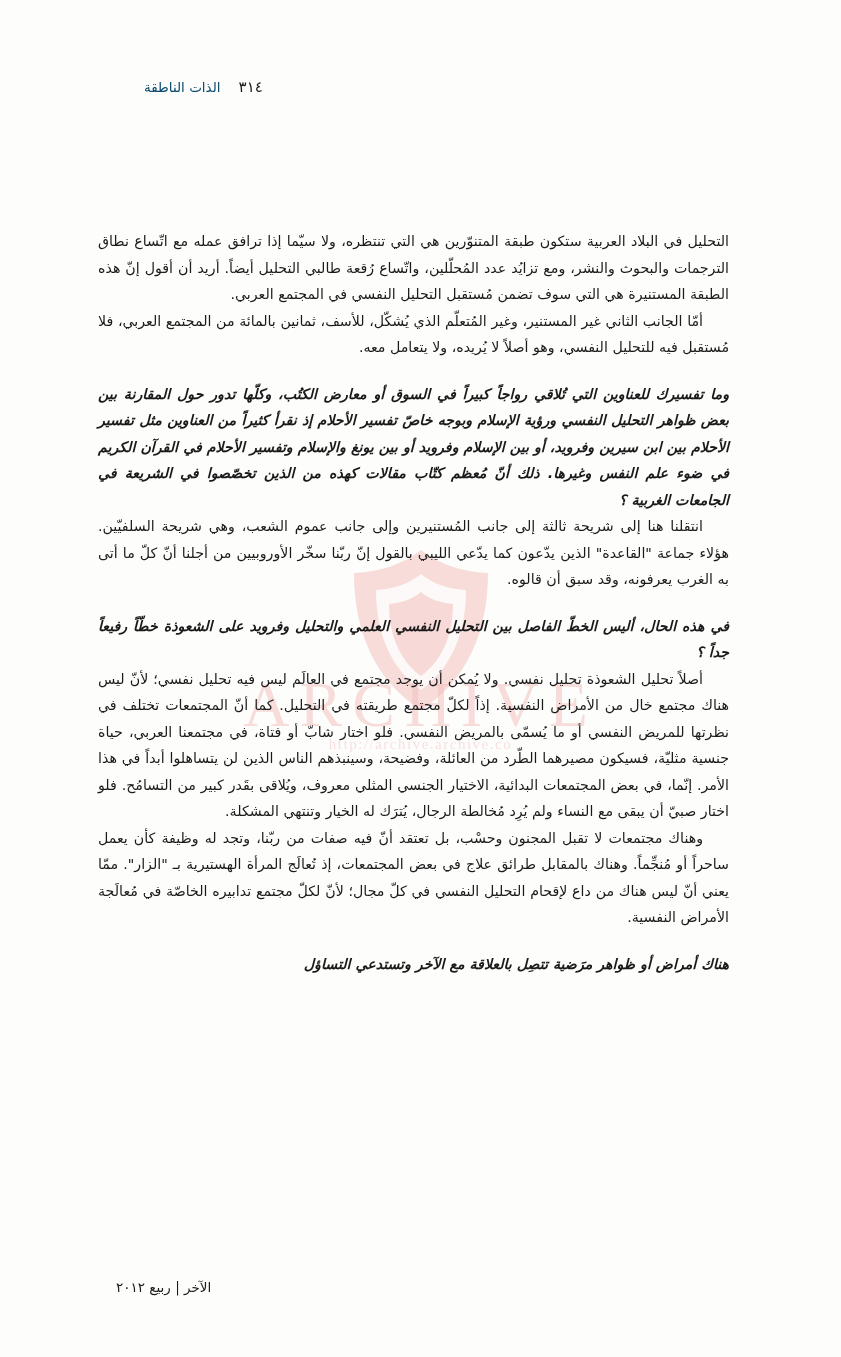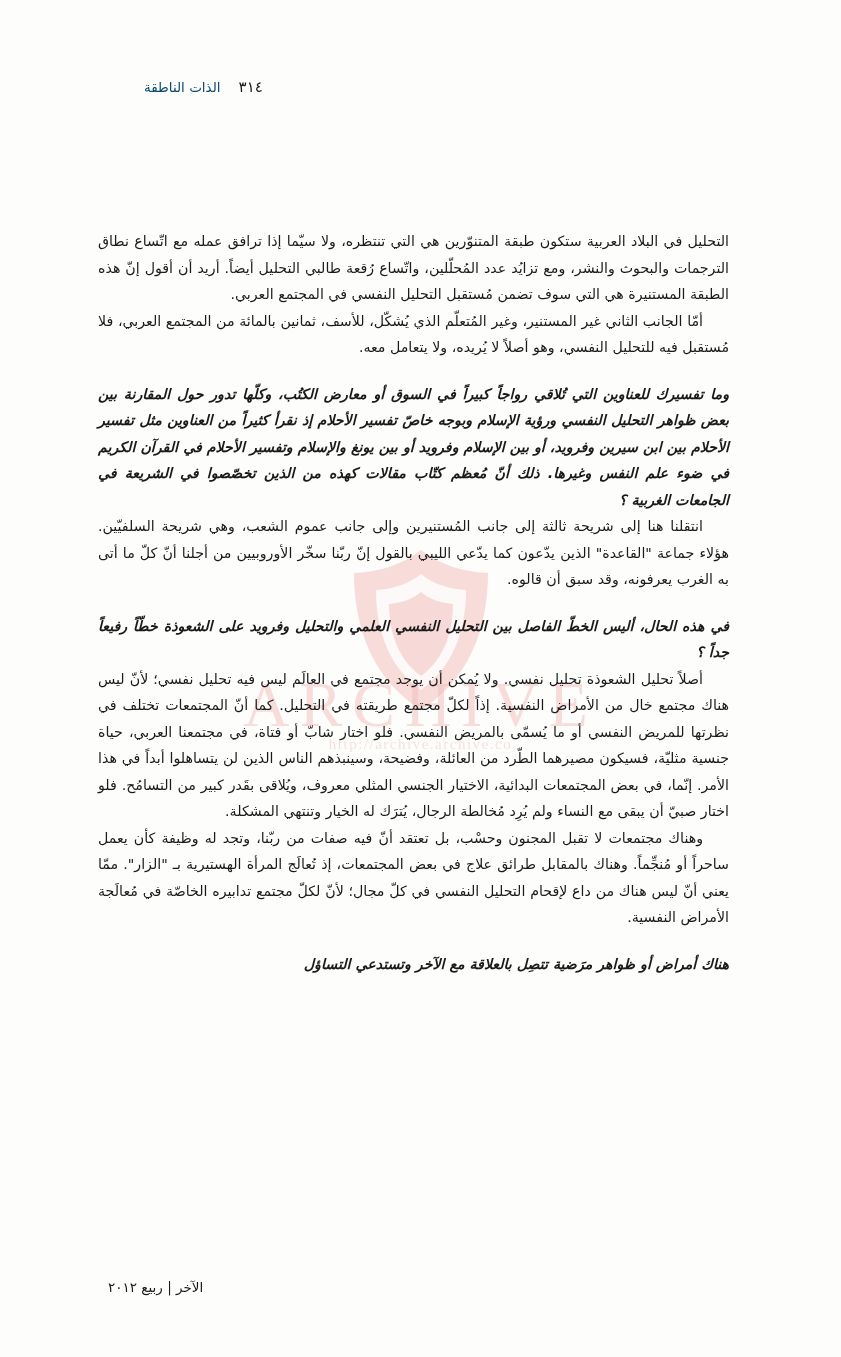--- a/index.html
+++ b/index.html
@@ -115,21 +115,21 @@
     opacity: 0.5;
     direction: ltr;
     margin-top: -6px;
   }
 
   
   .footer {
     position: absolute;
     bottom: 62px;
     right: 112px;
-    left: 108px;
+    left: 116px;
     direction: rtl;
     display: flex;
     justify-content: flex-end;
   }
   .footer-inner {
     display: flex;
     align-items: center;
     gap: 8px;
   }
   .footer-text {

